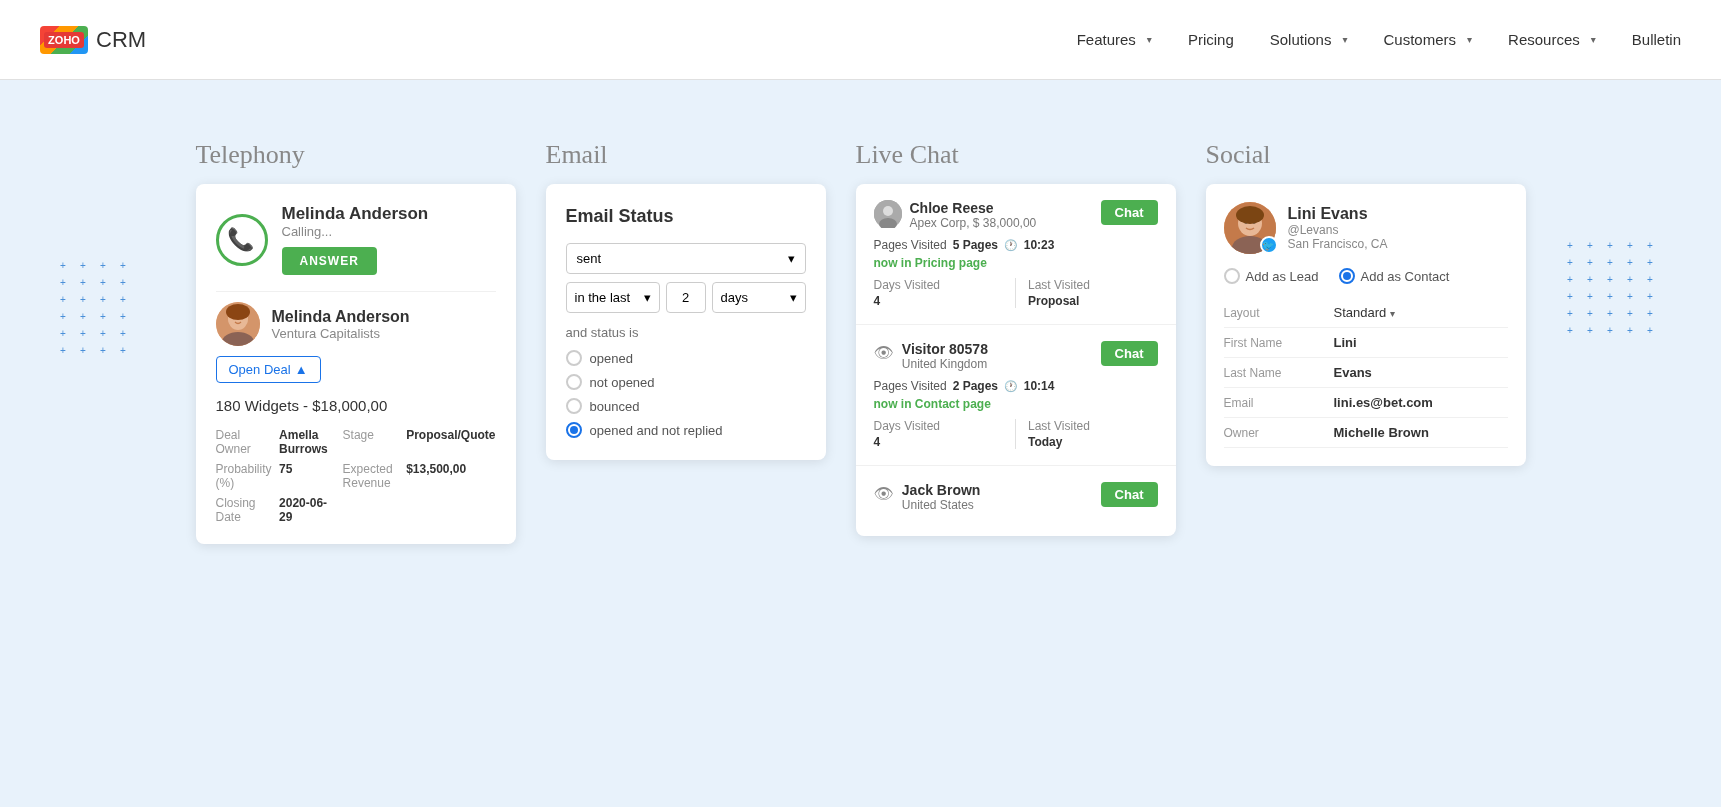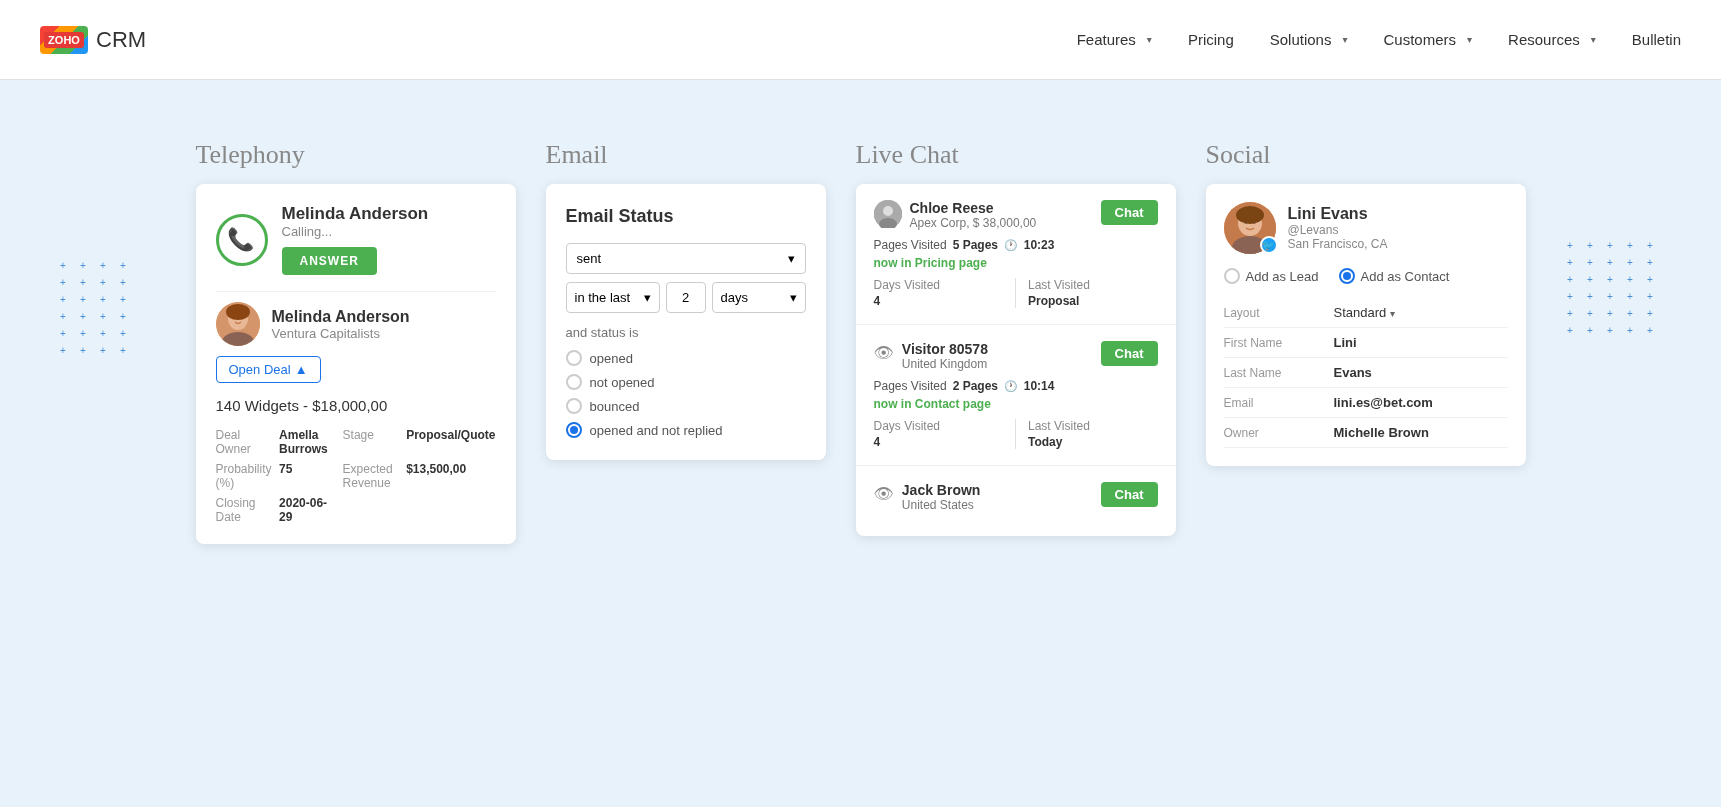--- a/index.html
+++ b/index.html
@@ -531,21 +531,21 @@
           <div class="contact-name">Melinda Anderson</div>
           <div class="contact-company">Ventura Capitalists</div>
         </div>
       </div>
 
       <button class="open-deal-btn">
         <span>Open Deal</span>
         <span>▲</span>
       </button>
 
-      <div class="deal-amount">140 Widgets - $18,000,00</div>
+      <div class="deal-amount">180 Widgets - $18,000,00</div>
 
       <div class="deal-details">
         <div class="deal-label">Deal Owner</div>
         <div class="deal-value">Amella Burrows</div>
         <div class="deal-label">Stage</div>
         <div class="deal-value">Proposal/Quote</div>
         <div class="deal-label">Probability (%)</div>
         <div class="deal-value">75</div>
         <div class="deal-label">Expected Revenue</div>
         <div class="deal-value">$13,500,00</div>

